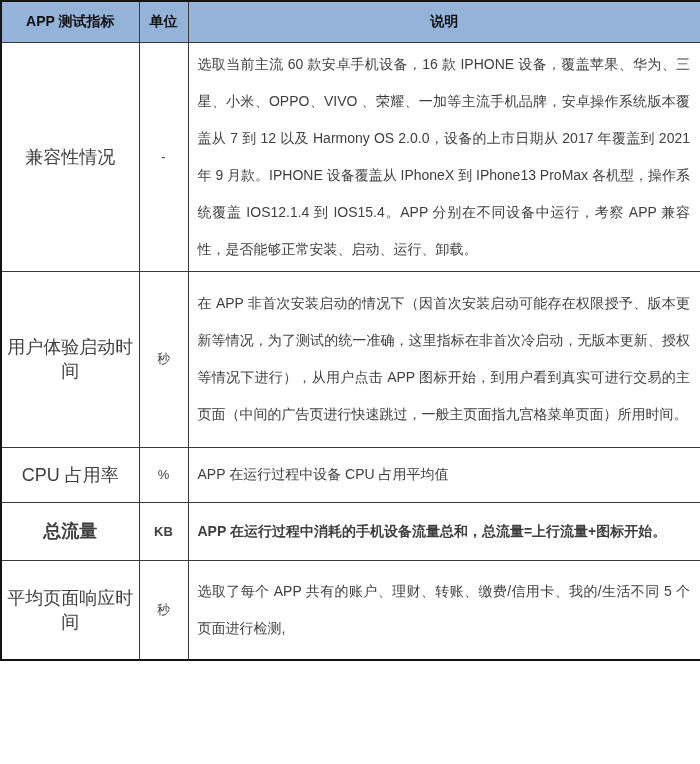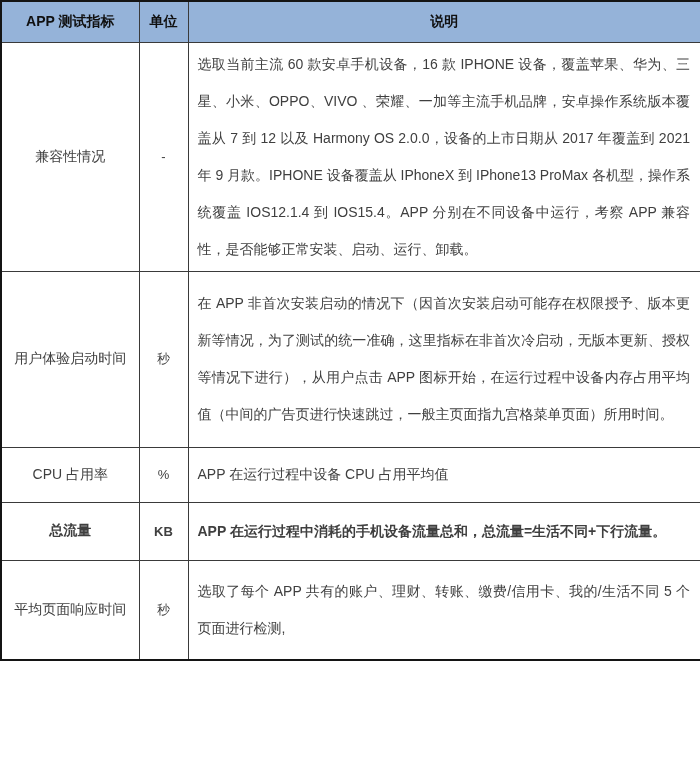--- a/index.html
+++ b/index.html
@@ -29,21 +29,21 @@
   th.hdr{
     background:var(--header-bg);
     color:var(--header-text);
     font-weight:bold;
     font-size:14px;
     height:41px;
     text-align:center;
     vertical-align:middle;
   }
   td.ind{
-    font-size:14px;
+    font-size:18px;
     text-align:center;
     vertical-align:middle;
     padding:2px 4px;
   }
   td.unit{
     font-size:13px;
     text-align:center;
     vertical-align:middle;
     padding:2px 2px;
   }
@@ -81,31 +81,31 @@
   </thead>
   <tbody>
     <tr class="r1">
       <td class="ind">兼容性情况</td>
       <td class="unit">-</td>
       <td class="desc">选取当前主流 60 款安卓手机设备，16 款 IPHONE 设备，覆盖苹果、华为、三星、小米、OPPO、VIVO 、荣耀、一加等主流手机品牌，安卓操作系统版本覆盖从 7 到 12 以及 Harmony OS 2.0.0，设备的上市日期从 2017 年覆盖到 2021 年 9 月款。IPHONE 设备覆盖从 IPhoneX 到 IPhone13 ProMax 各机型，操作系统覆盖 IOS12.1.4 到 IOS15.4。APP 分别在不同设备中运行，考察 APP 兼容性，是否能够正常安装、启动、运行、卸载。</td>
     </tr>
     <tr class="r2">
       <td class="ind">用户体验启动时间</td>
       <td class="unit">秒</td>
-      <td class="desc">在 APP 非首次安装启动的情况下（因首次安装启动可能存在权限授予、版本更新等情况，为了测试的统一准确，这里指标在非首次冷启动，无版本更新、授权等情况下进行），从用户点击 APP 图标开始，在运行过程中设备内存占用平均值（中间的广告页进行快速跳过，一般主页面指九宫格菜单页面）所用时间。</td>
+      <td class="desc">在 APP 非首次安装启动的情况下（因首次安装启动可能存在权限授予、版本更新等情况，为了测试的统一准确，这里指标在非首次冷启动，无版本更新、授权等情况下进行），从用户点击 APP 图标开始，到用户看到真实可进行交易的主页面（中间的广告页进行快速跳过，一般主页面指九宫格菜单页面）所用时间。</td>
     </tr>
     <tr class="r3">
       <td class="ind">CPU 占用率</td>
       <td class="unit">%</td>
       <td class="desc">APP 在运行过程中设备 CPU 占用平均值</td>
     </tr>
     <tr class="r5">
       <td class="ind">总流量</td>
       <td class="unit">KB</td>
-      <td class="desc">APP 在运行过程中消耗的手机设备流量总和，总流量=生活不同+下行流量。</td>
+      <td class="desc">APP 在运行过程中消耗的手机设备流量总和，总流量=上行流量+图标开始。</td>
     </tr>
     <tr class="r7">
       <td class="ind">平均页面响应时间</td>
       <td class="unit">秒</td>
       <td class="desc">选取了每个 APP 共有的账户、理财、转账、缴费/信用卡、我的/生活不同 5 个页面进行检测,</td>
     </tr>
   </tbody>
 </table>
 
 </body></html>

